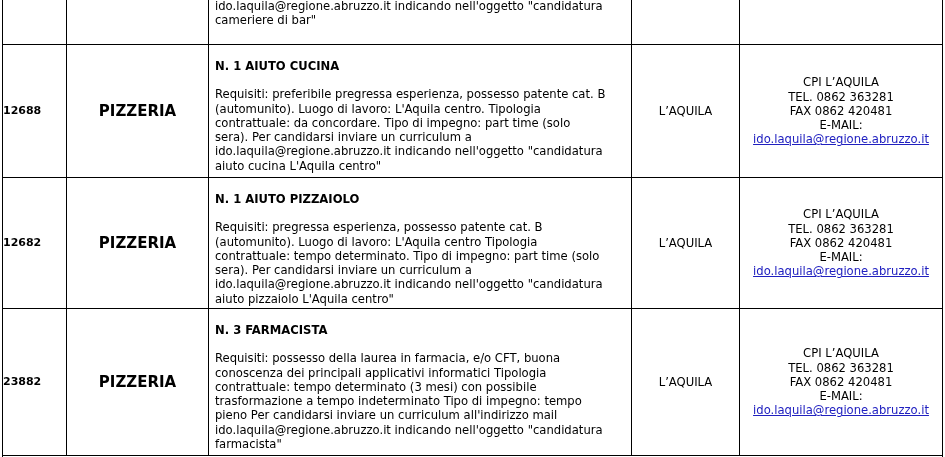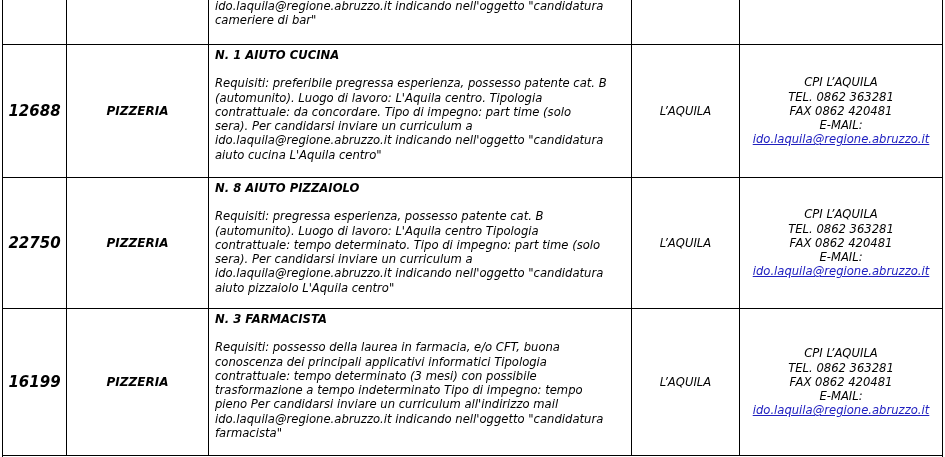--- a/index.html
+++ b/index.html
@@ -21,46 +21,45 @@
     top: -2px;
     border-collapse: collapse;
     table-layout: fixed;
     font-size: 11.6px;
     line-height: 14.3px;
   }
   .jobs-table td {
     border: 1.5px solid #000000;
     padding: 0;
     vertical-align: middle;
-    font-style: italic;
   }
   .col-id { width: 64px; }
   .col-company { width: 142px; }
   .col-desc { width: 423px; }
   .col-place { width: 108px; }
   .col-contact { width: 203px; }
 
   .cell-id {
     font-weight: bold;
-    text-align: center;
-    font-size: 15px;
+    text-align: left;
+    font-size: 11px;
   }
   .cell-company {
     font-weight: bold;
     text-align: center;
-    font-size: 12px;
+    font-size: 15px;
   }
   .cell-desc {
     vertical-align: top !important;
     padding: 1px 6px 0 6px !important;
   }
   .desc-title {
     font-weight: bold;
     display: block;
-    margin-top: 2px;
+    margin-top: 13px;
     margin-bottom: 14px;
   }
   .desc-body {
     display: block;
     white-space: pre-line;
   }
   .cell-place {
     text-align: center;
   }
   .cell-contact {
@@ -122,43 +121,43 @@
     <td class="cell-contact">
       <span class="contact-line">CPI L’AQUILA</span>
       <span class="contact-line">TEL. 0862 363281</span>
       <span class="contact-line">FAX 0862 420481</span>
       <span class="contact-line">E-MAIL:</span>
       <a class="contact-email">ido.laquila@regione.abruzzo.it</a>
     </td>
   </tr>
 
   <tr class="row-b">
-    <td class="cell-id">22750</td>
+    <td class="cell-id">12682</td>
     <td class="cell-company">PIZZERIA</td>
     <td class="cell-desc">
-      <span class="desc-title">N. 8 AIUTO PIZZAIOLO</span>
+      <span class="desc-title">N. 1 AIUTO PIZZAIOLO</span>
       <span class="desc-body">Requisiti: pregressa esperienza, possesso patente cat. B
 (automunito). Luogo di lavoro: L'Aquila centro Tipologia
 contrattuale: tempo determinato. Tipo di impegno: part time (solo
 sera). Per candidarsi inviare un curriculum a
 ido.laquila@regione.abruzzo.it indicando nell'oggetto "candidatura
 aiuto pizzaiolo L'Aquila centro"</span>
     </td>
     <td class="cell-place">L’AQUILA</td>
     <td class="cell-contact">
       <span class="contact-line">CPI L’AQUILA</span>
       <span class="contact-line">TEL. 0862 363281</span>
       <span class="contact-line">FAX 0862 420481</span>
       <span class="contact-line">E-MAIL:</span>
       <a class="contact-email">ido.laquila@regione.abruzzo.it</a>
     </td>
   </tr>
 
   <tr class="row-c">
-    <td class="cell-id">16199</td>
+    <td class="cell-id">23882</td>
     <td class="cell-company">PIZZERIA</td>
     <td class="cell-desc">
       <span class="desc-title">N. 3 FARMACISTA</span>
       <span class="desc-body">Requisiti: possesso della laurea in farmacia, e/o CFT, buona
 conoscenza dei principali applicativi informatici Tipologia
 contrattuale: tempo determinato (3 mesi) con possibile
 trasformazione a tempo indeterminato Tipo di impegno: tempo
 pieno Per candidarsi inviare un curriculum all'indirizzo mail
 ido.laquila@regione.abruzzo.it indicando nell'oggetto "candidatura
 farmacista"</span>

